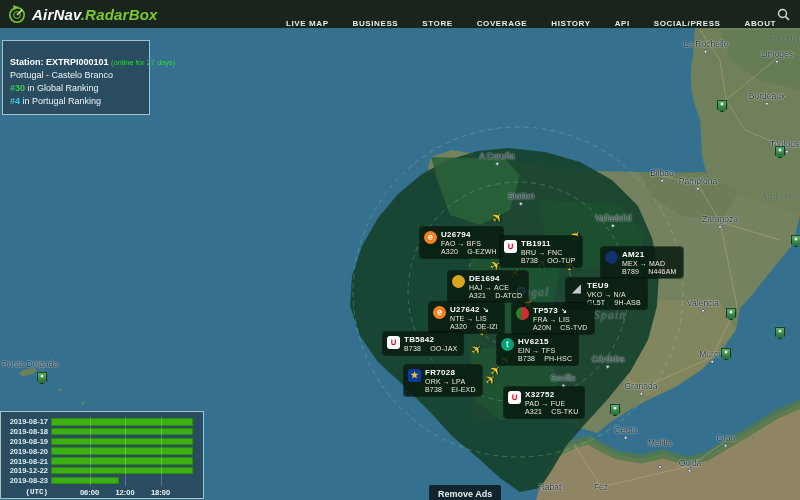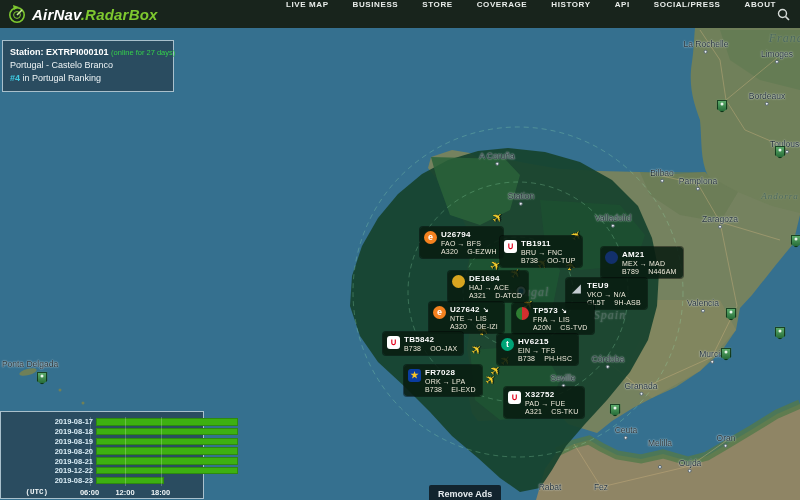--- a/index.html
+++ b/index.html
@@ -52,39 +52,39 @@
   .ac .arrow { margin:0 2px; color:#efeadb; }
   .ac .reg { margin-left:9px; }
 
   
   #navbar { position:absolute; left:0; top:0; width:800px; height:28px;
             background:#18241c; z-index:10; display:flex; align-items:center; }
   #brand { display:flex; align-items:center; gap:5px; margin-left:7px; }
   #brand-text { font-size:15px; font-weight:bold; font-style:italic; letter-spacing:.2px; }
   #brand-text .w { color:#ffffff; } #brand-text .g { color:#7ec82f; }
   #nav-items { position:absolute; left:286px; top:0; height:28px; display:flex;
-               align-items:flex-start; gap:24px; }
+               align-items:flex-end; gap:24px; }
   .nav-item { font-size:8px; font-weight:bold; color:#e9edea; letter-spacing:.6px;
               cursor:pointer; white-space:nowrap; }
   #nav-search { position:absolute; right:10px; top:7px; cursor:pointer; }
 
   
   #station-panel { position:absolute; left:2px; top:40px; z-index:9;
                    background:rgba(42,75,94,.96); border:1px solid #a9c0cc;
-                   padding:5px 7px 6px; width:172px; }
+                   padding:15px 7px 6px; width:148px; }
   #station-panel .row { font-size:9px; color:#eef4f6; line-height:13px; white-space:nowrap; }
   #station-panel b { color:#ffffff; }
   .note { color:#35d04b; font-size:7.5px; }
   .rank-g { color:#35d04b; font-weight:bold; }
   .rank-c { color:#3fc9e0; font-weight:bold; }
 
   
   #timeline { position:absolute; left:0px; top:411px; width:204px; height:88px;
               background:rgba(42,75,94,.96); border:1px solid #a9c0cc; z-index:9; }
-  #chart-rows { position:absolute; left:0; top:5px;padding-left:45px; }
+  #chart-rows { position:absolute; left:0; top:5px; }
   .crow { display:flex; align-items:center; height:9.8px; }
   .crow .dlab { width:50px; text-align:right; font-size:7.5px; font-weight:bold;
                 color:#d9ecf5; padding-right:3px; }
   .crow .track { width:142px; position:relative; height:9.8px; }
   .crow .bar { position:absolute; left:0; top:1px; height:7.5px; background:#3db011;
                box-shadow:inset 0 0 0 1px rgba(20,70,10,.35); }
   .gridline { position:absolute; top:5px; height:69px; width:1px;
               background:rgba(255,255,255,.22); z-index:2; }
   .tick { position:absolute; top:76px; transform:translateX(-50%); font-size:7.5px;
           font-weight:bold; color:#eef4f6; }
@@ -392,20 +392,21 @@
       </svg>
     </span>
   </div>
 
   <div id="station-panel">
     <div class="row">
       <b><span>Station:</span> <span>EXTRPI000101</span></b>
       <span class="note">(online for 27 days)</span>
     </div>
     <div class="row">Portugal - Castelo Branco</div>
+    <div class="row"><span class="rank-g">#30</span><span> in Global Ranking</span></div>
     <div class="row"><span class="rank-c">#4</span><span> in Portugal Ranking</span></div>
   </div>
 
   <div id="timeline">
     <div id="chart-rows">
         <div class="crow">
           <div class="dlab">2019-08-17</div>
           <div class="track">
             <span class="bar" style="width: 142px; background: rgb(61, 176, 17);"></span>
           </div>

